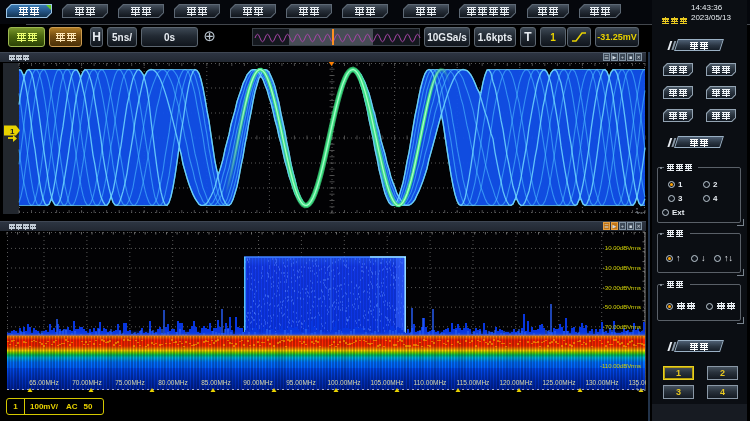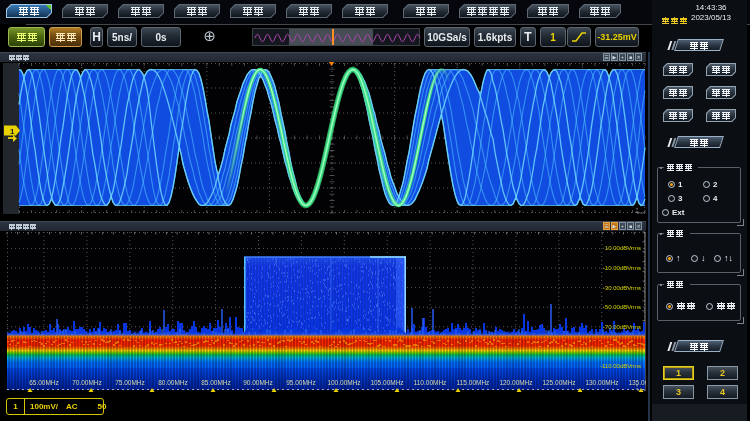--- a/index.html
+++ b/index.html
@@ -30,21 +30,21 @@
 .zoomi{position:absolute;top:3px;width:17px;height:17px;color:#b9c4ce;font-size:15px;line-height:16px;text-align:center}
 #prev{position:absolute;left:252px;top:3px;width:168px;height:18px;background:#14181e;border:1px solid #3a4148}
 #prevwin{position:absolute;left:36px;top:0;width:84px;height:16px;background:#474d55}
 #prevtrig{position:absolute;left:79px;top:0;width:1.5px;height:16px;background:#ff9020}
 .tbar{position:absolute;left:0;width:646px;height:10px;background:linear-gradient(#2d3542,#222832);border-top:1px solid #3f4754;color:#c2ccd6;padding-left:8px;display:flex;align-items:center}
 .wb{position:absolute;width:7px;height:8px;background:#3e4a58;border:1px solid #8294a4;color:#cfd8e0;font-size:5px;line-height:6px;text-align:center;overflow:hidden}
 .wb.hl{background:#c27618;border-color:#e8a040}
 #side{position:absolute;left:652px;top:0;width:95px;height:421px;background:#0b0e13;color:#e8edf2}
 #trigst{position:absolute;left:9px;top:11px}
 .ylw{color:#e8c820}
-#clock{position:absolute;right:16px;top:3px;font-size:8px;color:#e8edf2;text-align:center;line-height:10px}
+#clock{position:absolute;right:16px;top:3px;font-size:8px;color:#e8edf2;text-align:left;line-height:10px}
 .hdr{position:absolute;left:24px;width:46px;height:12px;background:linear-gradient(#4e5f73,#2a3542 55%,#161e28);border:1px solid #9ab0c4;transform:skewX(-18deg);display:flex;align-items:center;justify-content:center}
 .hdr .hp{transform:skewX(18deg);color:#fff}
 .sl{position:absolute;left:-8px;top:1px;width:2px;height:9px;background:#e8edf2}
 .sl.s2{left:-4px;background:#8a98a6}
 .fb{position:absolute;width:30px;height:13px;background:#93a3b2;clip-path:polygon(4px 0,100% 0,100% calc(100% - 4px),calc(100% - 4px) 100%,0 100%,0 4px)}
 .fb .fbi{position:absolute;inset:1px;background:linear-gradient(#4a5866,#2b3540 45%,#141b24);clip-path:polygon(3.5px 0,100% 0,100% calc(100% - 3.5px),calc(100% - 3.5px) 100%,0 100%,0 3.5px);display:flex;align-items:center;justify-content:center;color:#f0f4f8}
 .grp{position:absolute;left:5px;width:84px;border:1px solid #5a6068;border-radius:2px}
 .grp::after{content:"";position:absolute;right:-4px;bottom:-4px;width:6px;height:6px;border-right:1px solid #7a848e;border-bottom:1px solid #7a848e}
 .gl::before{content:"";position:absolute;left:-4px;top:3px;width:2px;height:2px;background:#9aa4ae;border-radius:50%}
 .gl{position:absolute;left:6px;top:-4px;background:#0b0e13;padding:0 2px;display:flex;align-items:center}
@@ -344,21 +344,21 @@
 <div class="tb grn" style="left:8px;width:37px">
         <i class="cj c9 gtx"></i>
         <i class="cj c9 gtx"></i>
       </div>
 <div class="tb org" style="left:49px;width:33px">
         <i class="cj c9 otx"></i>
         <i class="cj c9 otx"></i>
       </div>
 <div class="tb dk" style="left:90px;width:13px;font-size:12px">H</div>
 <div class="tb dk" style="left:107px;width:30px">5ns/</div>
-<div class="tb dk" style="left:141px;width:40px">0s</div>
+<div class="tb dk" style="left:141px;width:57px">0s</div>
 <div class="zoomi" style="left:201px">⊕</div>
 <div id="prev">
         <div id="prevwin"></div>
 <svg width="168" height="18" style="position:absolute;left:0;top:0">
           <path d="M2 9 Q4.5 1.5 7 9 T12 9 T17 9 T22 9 T27 9 T32 9 T37 9 T42 9 T47 9 T52 9 T57 9 T62 9 T67 9 T72 9 T77 9 T82 9 T87 9 T92 9 T97 9 T102 9 T107 9 T112 9 T117 9 T122 9 T127 9 T132 9 T137 9 T142 9 T147 9 T152 9 T157 9 T162 9 T167 9" fill="none" stroke="#aa46aa" stroke-width="1"></path>
         </svg>
 <div id="prevtrig"></div>
       </div>
 <div class="tb dk" style="left:424px;width:46px">10GSa/s</div>
 <div class="tb dk" style="left:474px;width:42px">1.6kpts</div>
@@ -387,21 +387,21 @@
       <i class="cj c6"></i>
       <i class="cj c6"></i>
     </div>
     <div class="wb hl" style="left:603px;top:222px">☰</div>
     <div class="wb hl" style="left:611px;top:222px">▶</div>
     <div class="wb" style="left:619px;top:222px">+</div>
     <div class="wb" style="left:627px;top:222px">■</div>
     <div class="wb" style="left:635px;top:222px">✕</div>
 <div id="badge">
       <div id="bnum">1</div>
-      <div id="btxt"><span>100mV/</span><span style="margin-left:8px">AC</span><span style="margin-left:20px">50</span></div>
+      <div id="btxt"><span>100mV/</span><span style="margin-left:8px">AC</span><span style="margin-left:6px">50</span></div>
     </div>
 <div id="vsep"></div>
 <div id="side">
 <div id="trigst"><i class="cj c7 ylw"></i><i class="cj c7 ylw"></i><i class="cj c7 ylw"></i></div>
 <div id="clock">14:43:36<br>2023/05/13</div>
 <div class="hdr" style="top:39px">
         <span class="sl"></span>
         <span class="sl s2"></span>
         <div class="hp"><i class="cj c8"></i><i class="cj c8"></i></div>
       </div>

